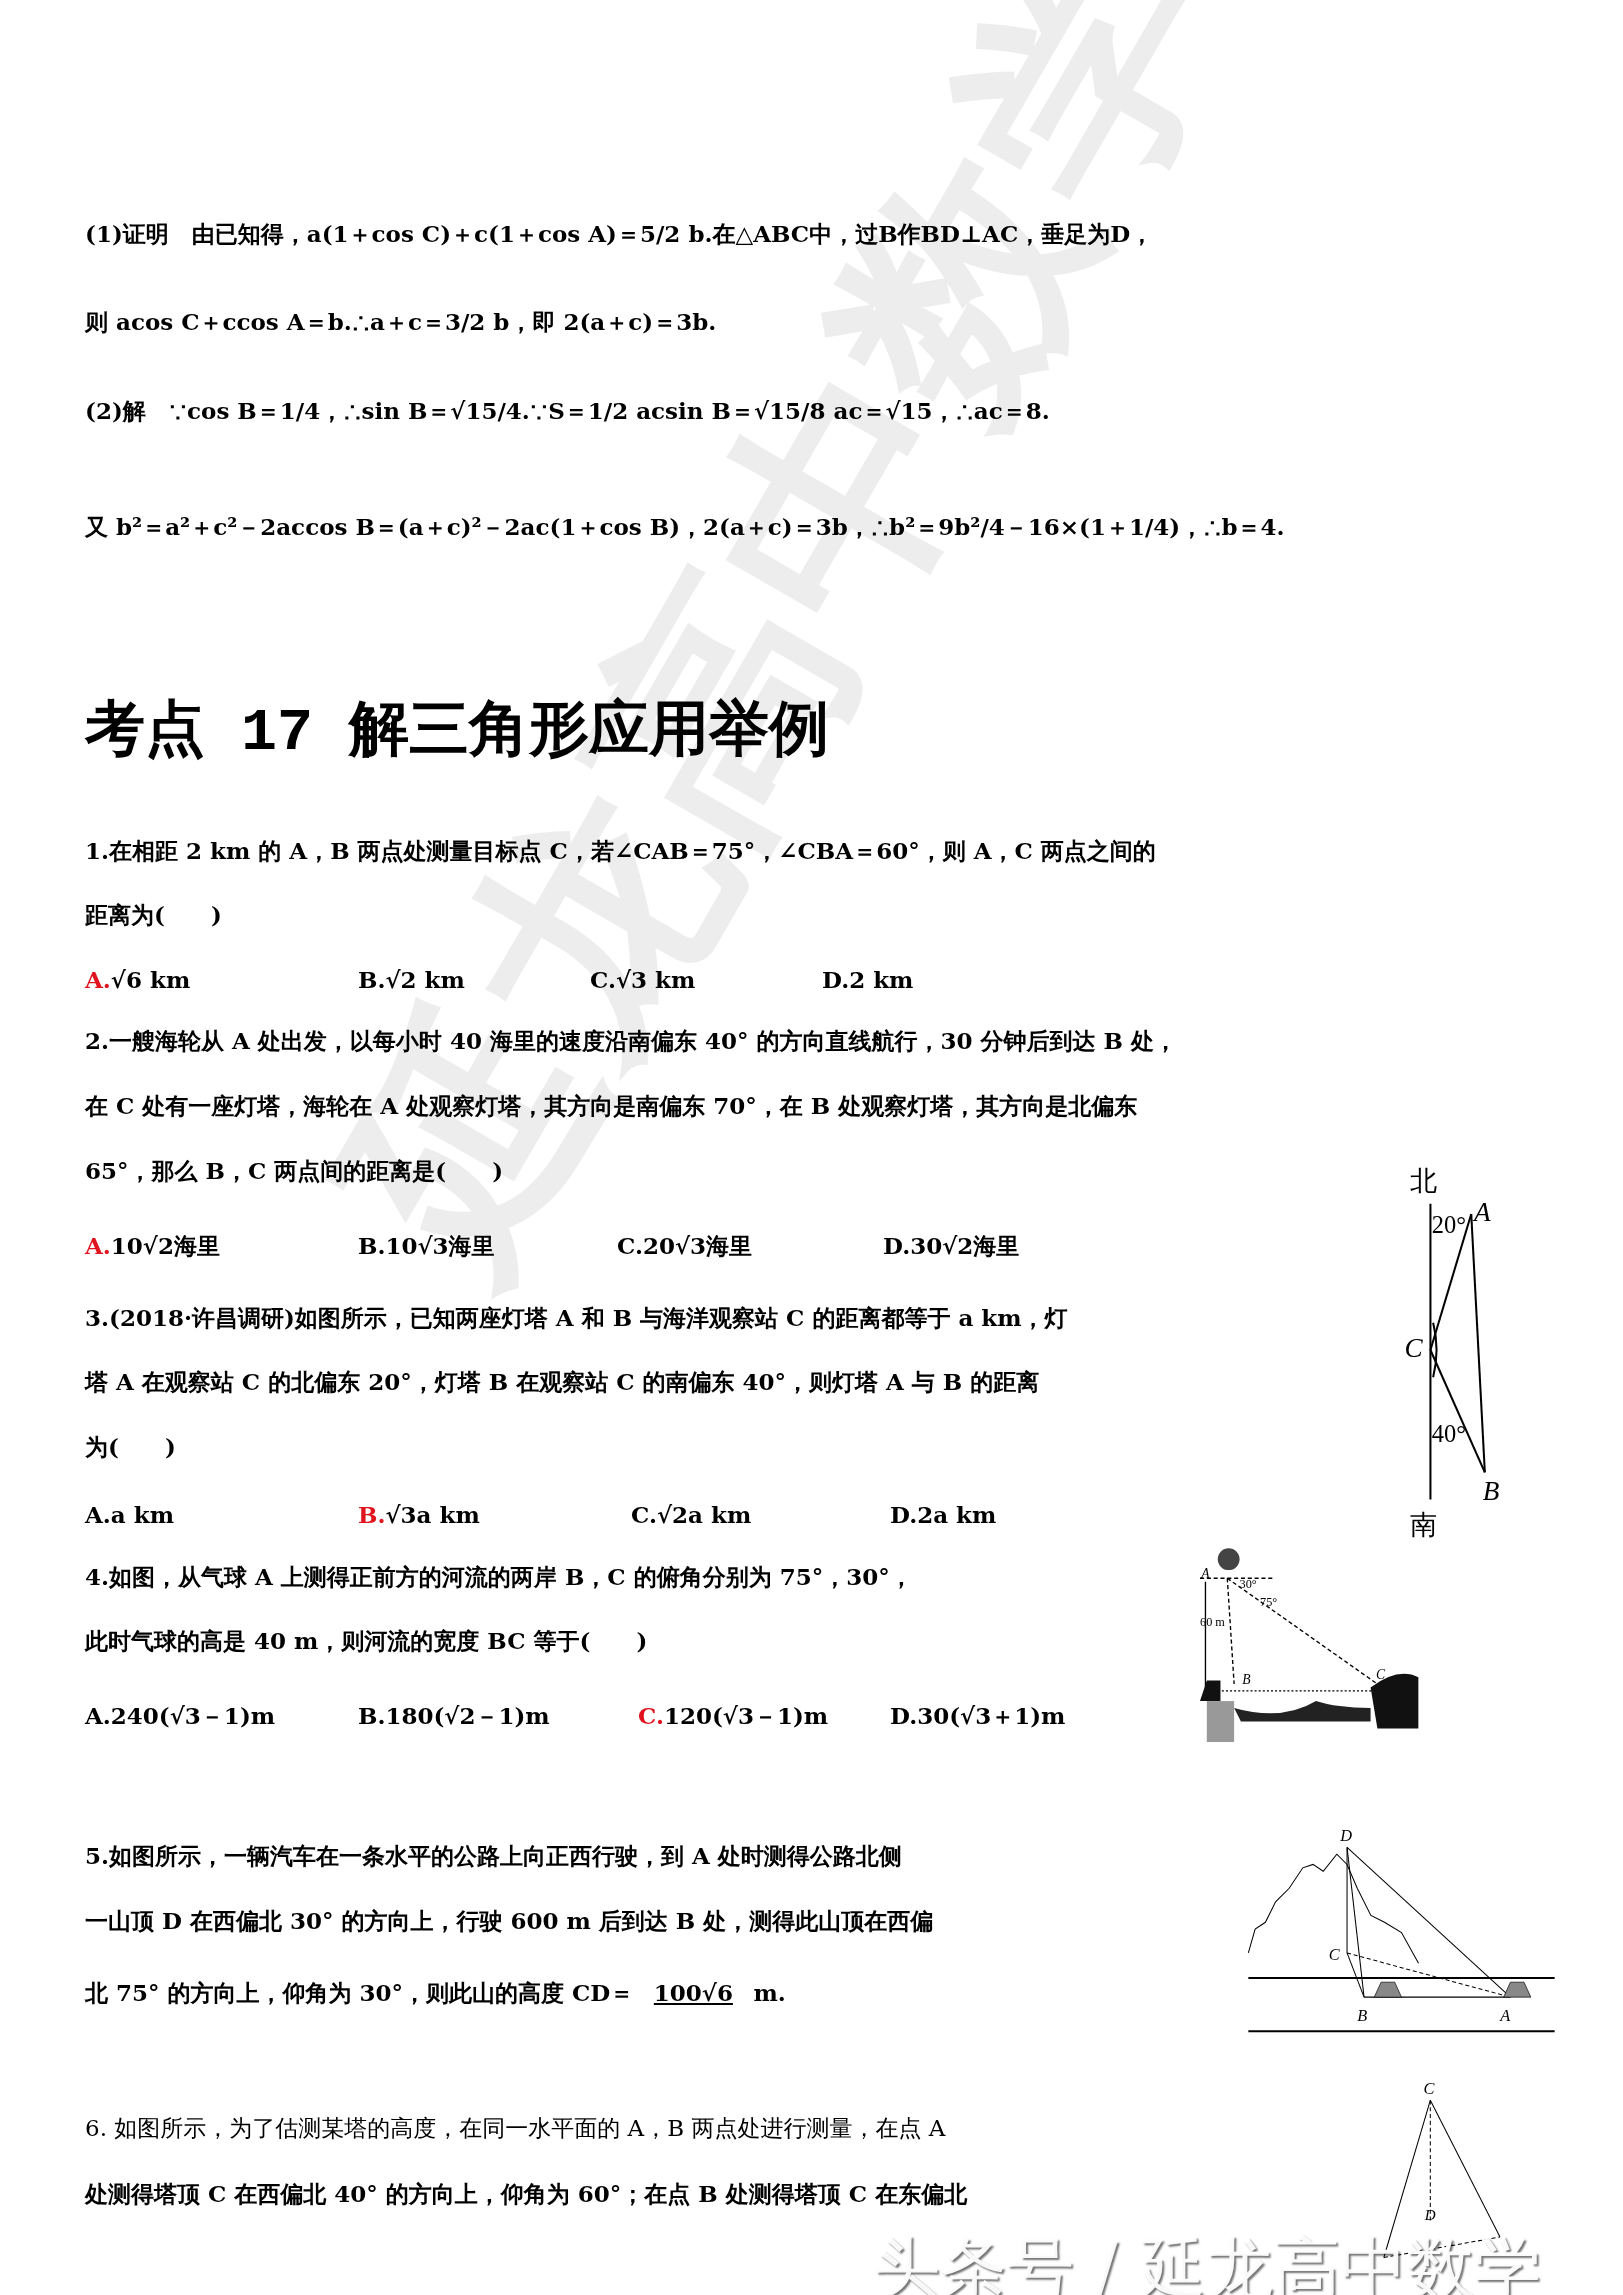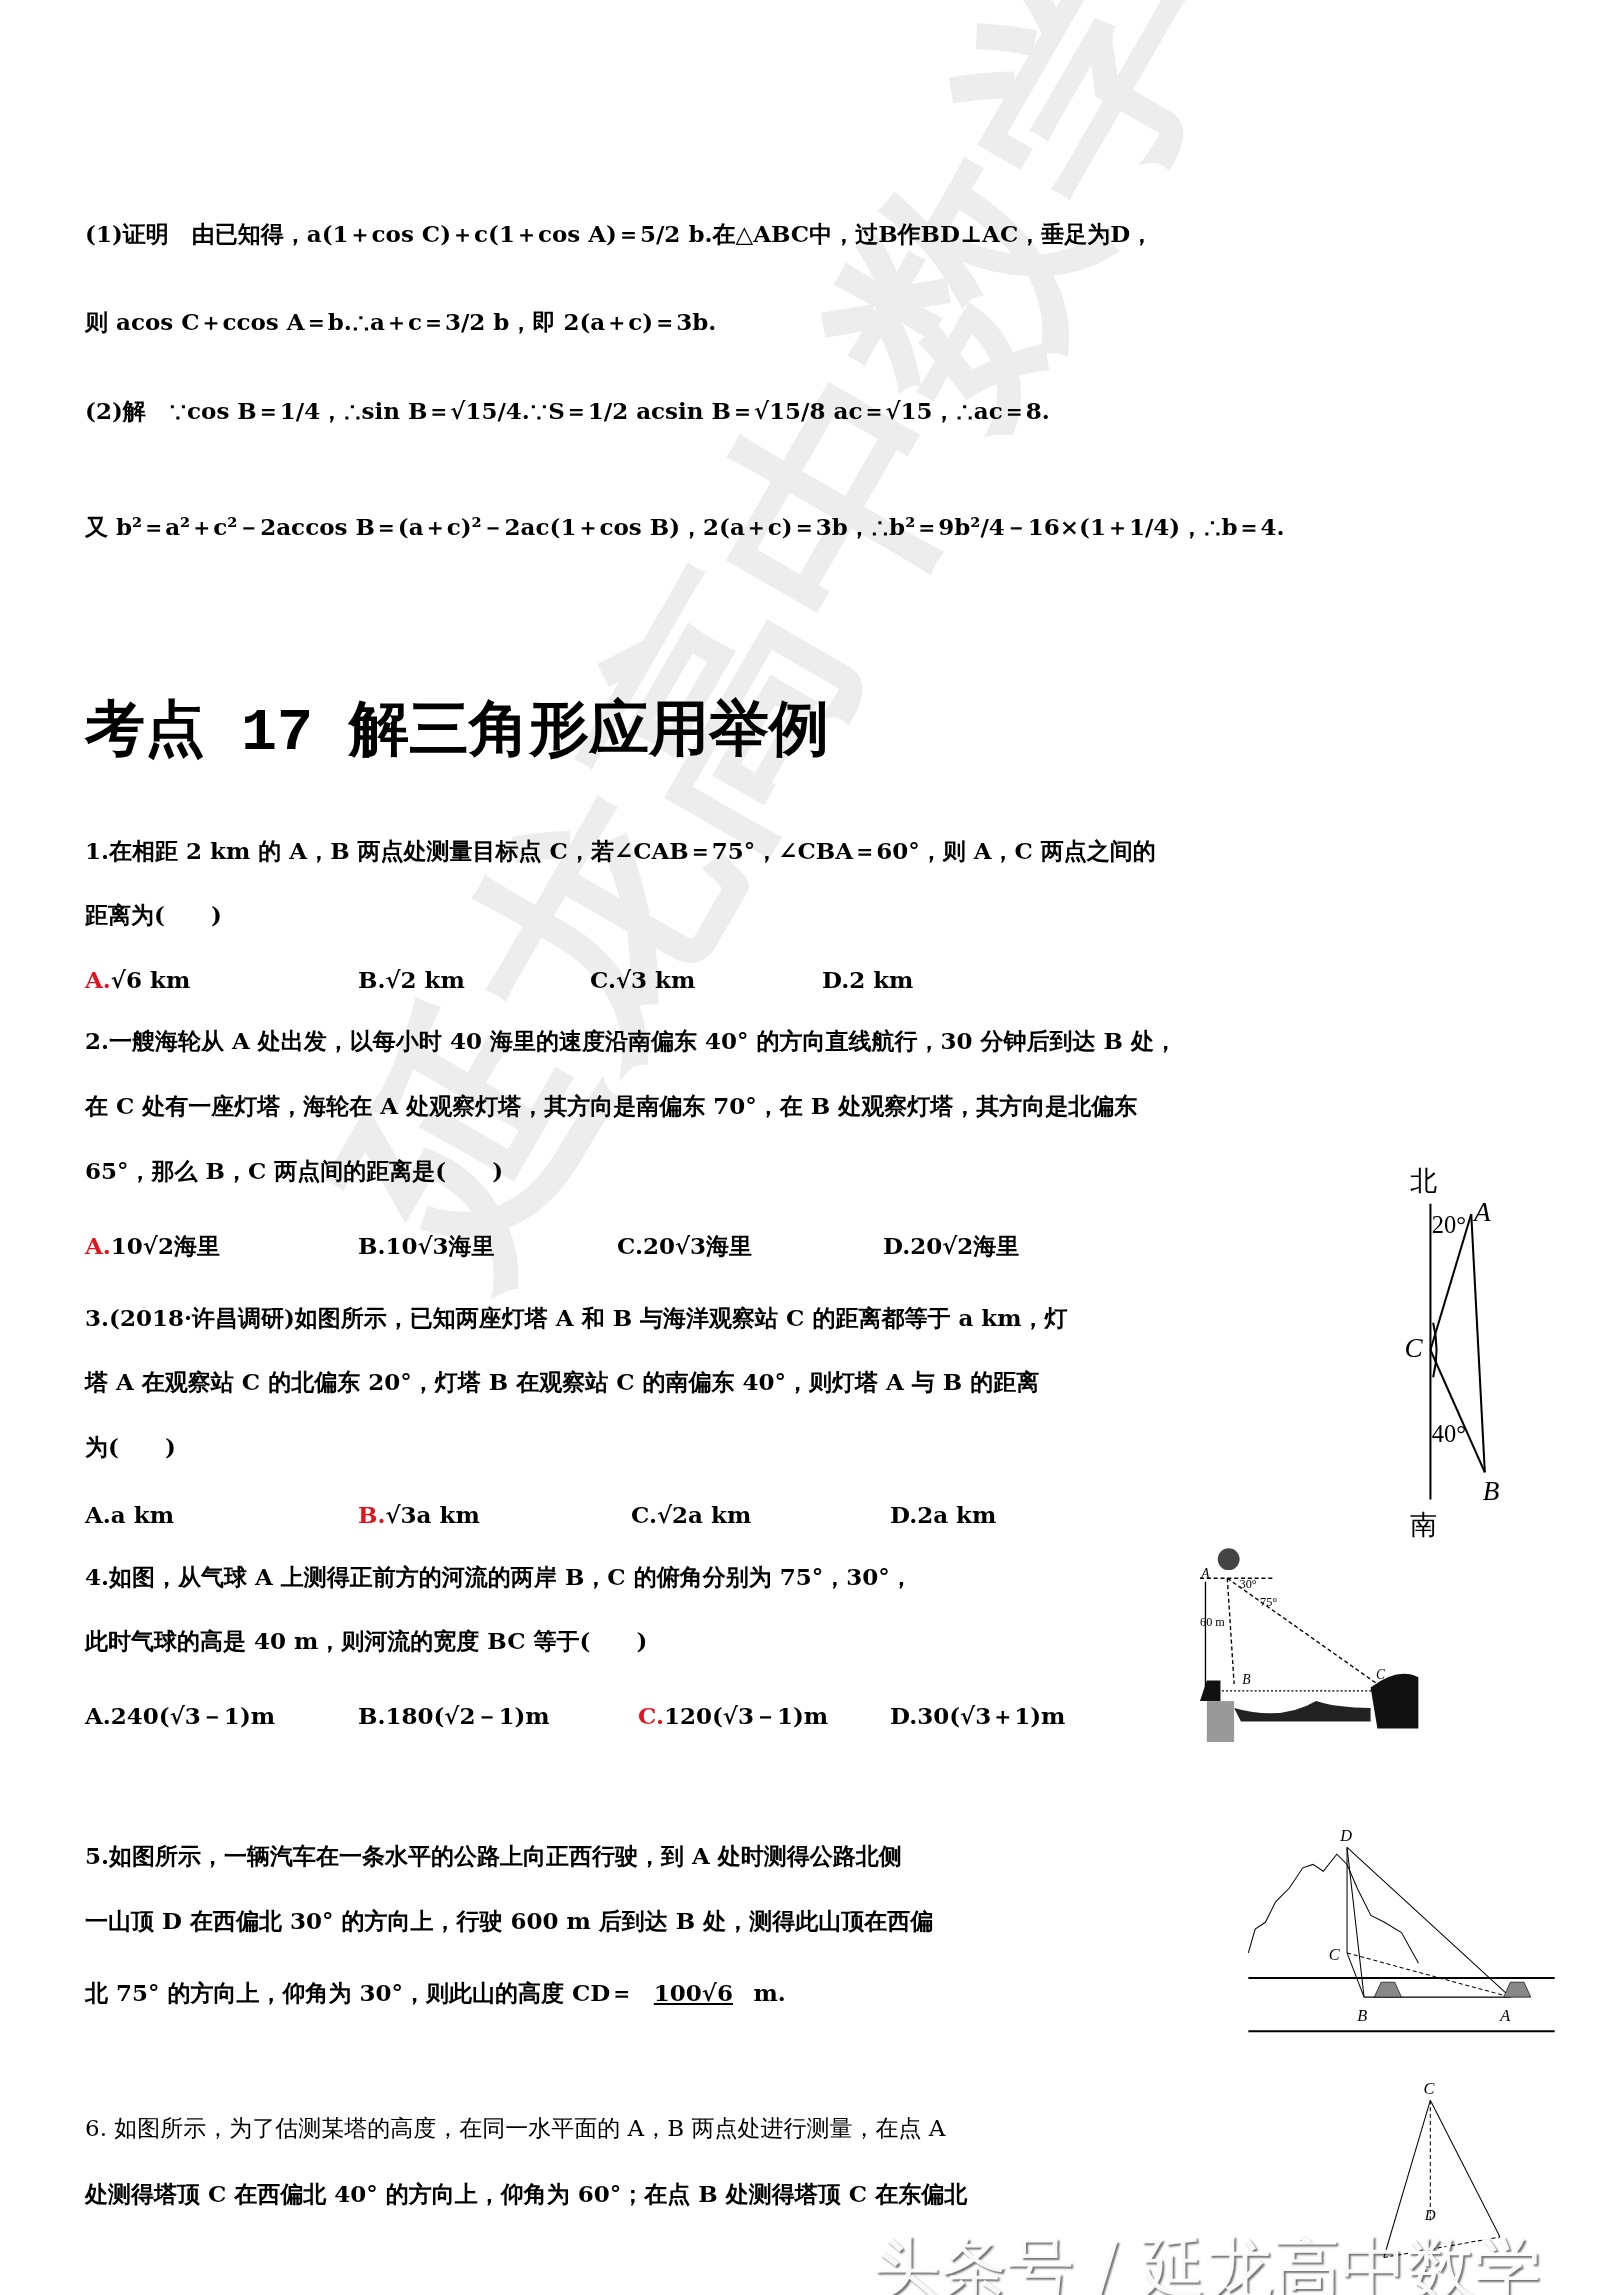--- a/index.html
+++ b/index.html
@@ -30,21 +30,21 @@
 <div class="line" style="top:839px">1.在相距 2 km 的 A，B 两点处测量目标点 C，若∠CAB＝75°，∠CBA＝60°，则 A，C 两点之间的</div>
 <div class="line" style="top:903px">距离为(　　)</div>
 <div class="line" style="top:968px">
   <span class="opt" style="width:273px"><span class="red">A.</span><span>√6 km</span></span><span class="opt" style="width:232px"><span>B.</span><span>√2 km</span></span><span class="opt" style="width:232px"><span>C.</span><span>√3 km</span></span><span class="opt"><span>D.</span><span>2 km</span></span>
 </div>
 
 <div class="line" style="top:1029px">2.一艘海轮从 A 处出发，以每小时 40 海里的速度沿南偏东 40° 的方向直线航行，30 分钟后到达 B 处，</div>
 <div class="line" style="top:1094px">在 C 处有一座灯塔，海轮在 A 处观察灯塔，其方向是南偏东 70°，在 B 处观察灯塔，其方向是北偏东</div>
 <div class="line" style="top:1159px">65°，那么 B，C 两点间的距离是(　　)</div>
 <div class="line" style="top:1234px">
-  <span class="opt" style="width:273px"><span class="red">A.</span><span>10√2海里</span></span><span class="opt" style="width:259px"><span>B.</span><span>10√3海里</span></span><span class="opt" style="width:266px"><span>C.</span><span>20√3海里</span></span><span class="opt"><span>D.</span><span>20√2海里</span></span>
+  <span class="opt" style="width:273px"><span class="red">A.</span><span>10√2海里</span></span><span class="opt" style="width:259px"><span>B.</span><span>10√3海里</span></span><span class="opt" style="width:266px"><span>C.</span><span>20√3海里</span></span><span class="opt"><span>D.</span><span>30√2海里</span></span>
 </div>
 
 <div class="line" style="top:1306px">3.(2018·许昌调研)如图所示，已知两座灯塔 A 和 B 与海洋观察站 C 的距离都等于 a km，灯</div>
 <div class="line" style="top:1370px">塔 A 在观察站 C 的北偏东 20°，灯塔 B 在观察站 C 的南偏东 40°，则灯塔 A 与 B 的距离</div>
 <div class="line" style="top:1435px">为(　　)</div>
 <div class="line" style="top:1503px">
   <span class="opt" style="width:273px"><span>A.</span><span>a km</span></span><span class="opt" style="width:273px"><span class="red">B.</span><span>√3a km</span></span><span class="opt" style="width:259px"><span>C.</span><span>√2a km</span></span><span class="opt"><span>D.</span><span>2a km</span></span>
 </div>
 
 <svg style="position:absolute; left:1391px; top:1159px;" width="136" height="382" viewBox="0 0 200 560">

